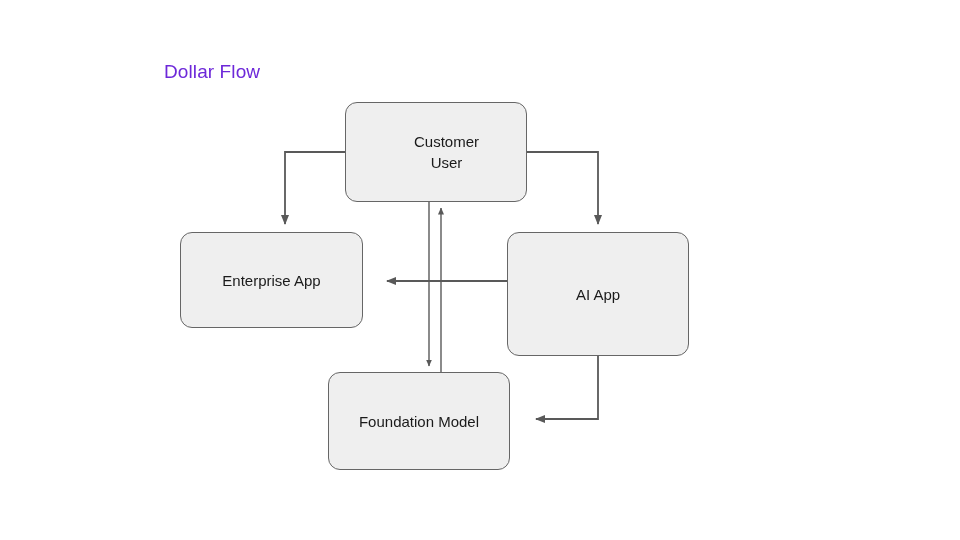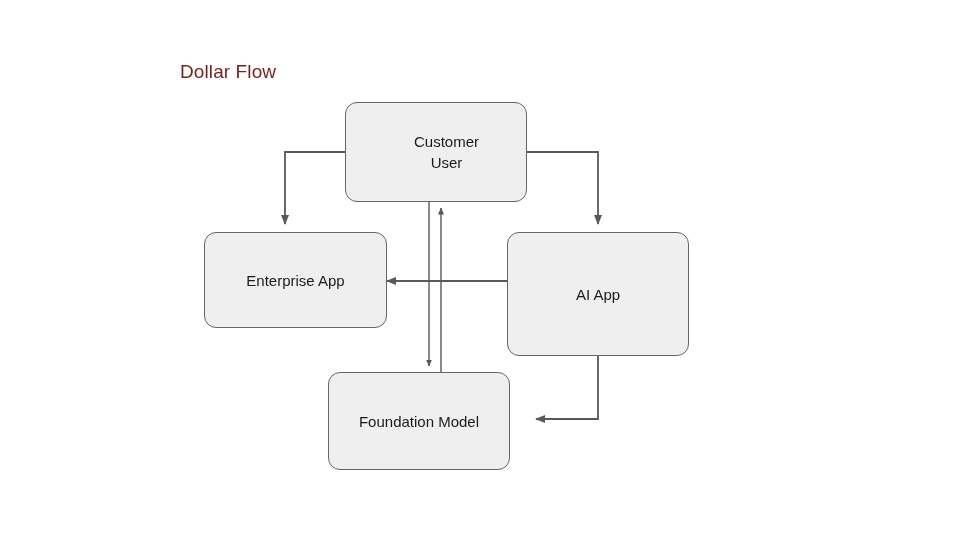--- a/index.html
+++ b/index.html
@@ -22,25 +22,25 @@
   }
   #diagram-svg {
     position: absolute;
     left: 0;
     top: 0;
     width: 960px;
     height: 540px;
   }
   .diagram-title {
     position: absolute;
-    left: 180px;
+    left: 164px;
     top: 59px;
     font-size: 19px;
     line-height: 26px;
-    color: #7f1d1d;
+    color: #6d28d9;
     letter-spacing: 0.1px;
     white-space: nowrap;
     font-family: "Liberation Sans", sans-serif;
   }
   .node {
     position: absolute;
     box-sizing: border-box;
     background: #efefef;
     border: 1px solid #666666;
     border-radius: 12px;
@@ -51,21 +51,21 @@
   }
   .node-label {
     font-size: 15px;
     line-height: 21px;
     color: #1a1a1a;
     font-family: "Liberation Sans", sans-serif;
     white-space: pre-line;
     padding: 0 8px;
   }
   .node-customer-user { left: 345px; top: 102px; width: 182px; height: 100px; padding-left: 21px; }
-  .node-enterprise-app { left: 204px; top: 232px; width: 183px; height: 96px; }
+  .node-enterprise-app { left: 180px; top: 232px; width: 183px; height: 96px; }
   .node-ai-app { left: 507px; top: 232px; width: 182px; height: 124px; }
   .node-foundation-model { left: 328px; top: 372px; width: 182px; height: 98px; }
 </style>
 </head>
 <body>
 
 <div id="canvas">
 
   <div class="diagram-title">Dollar Flow</div>
 

